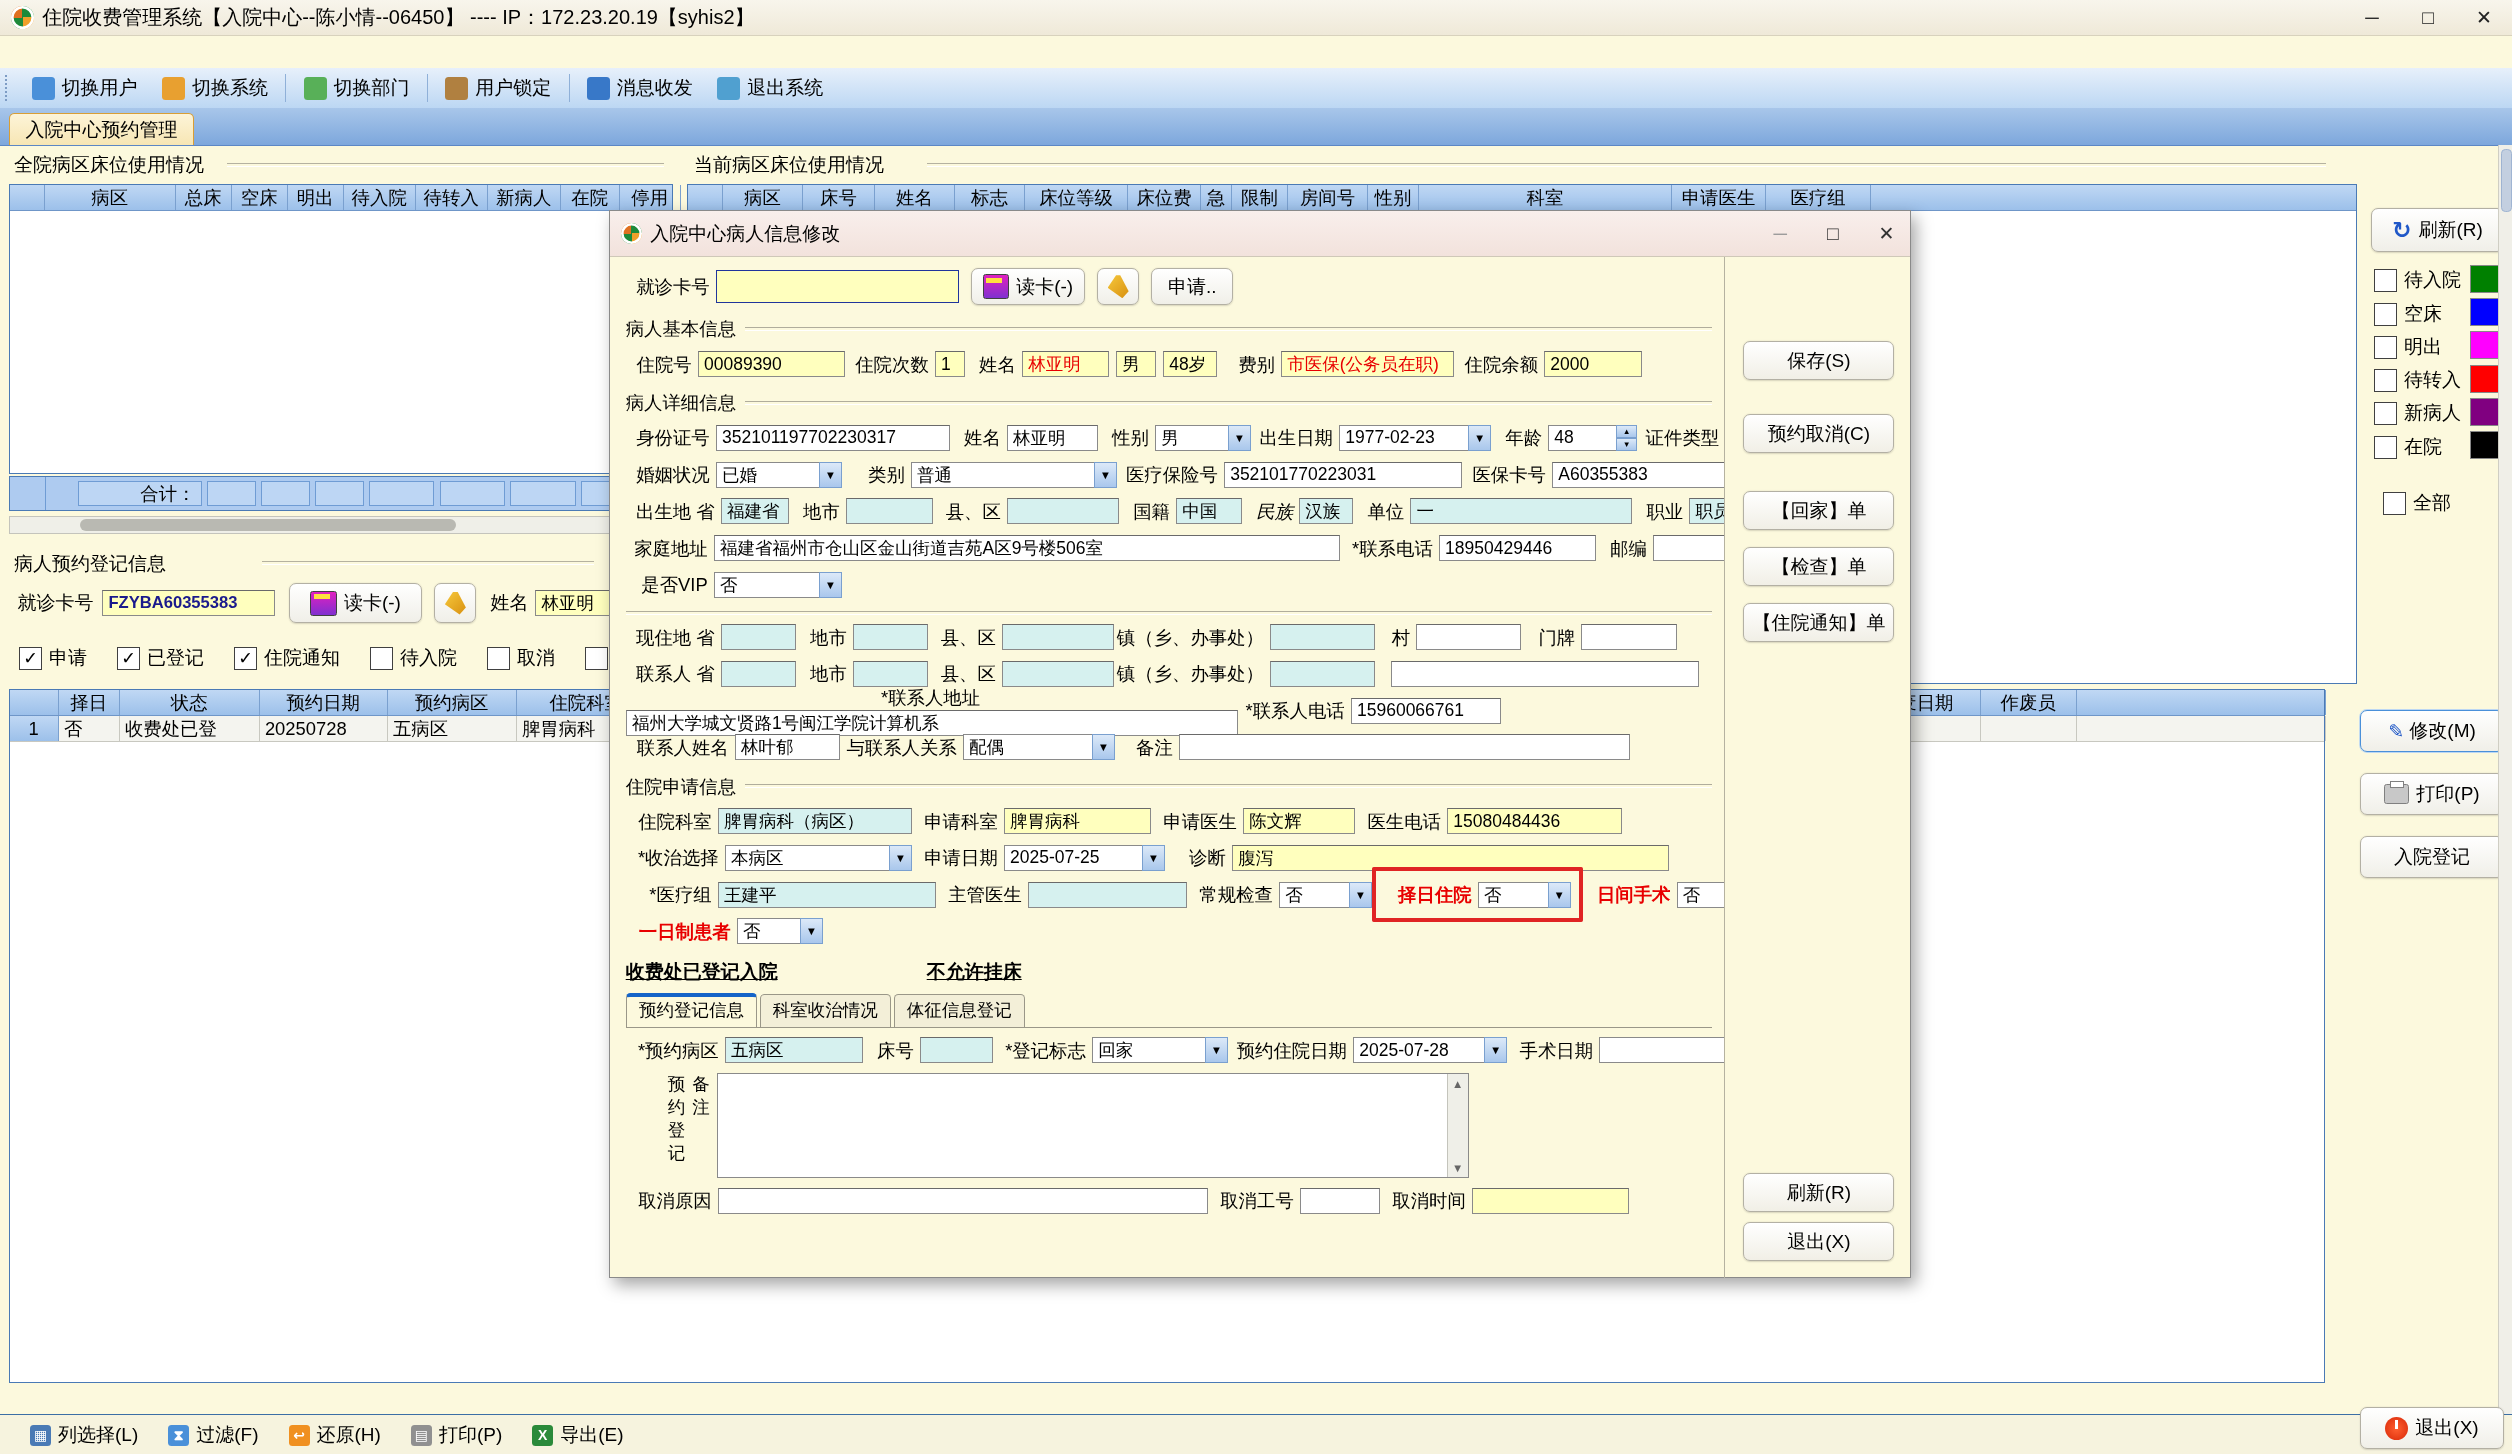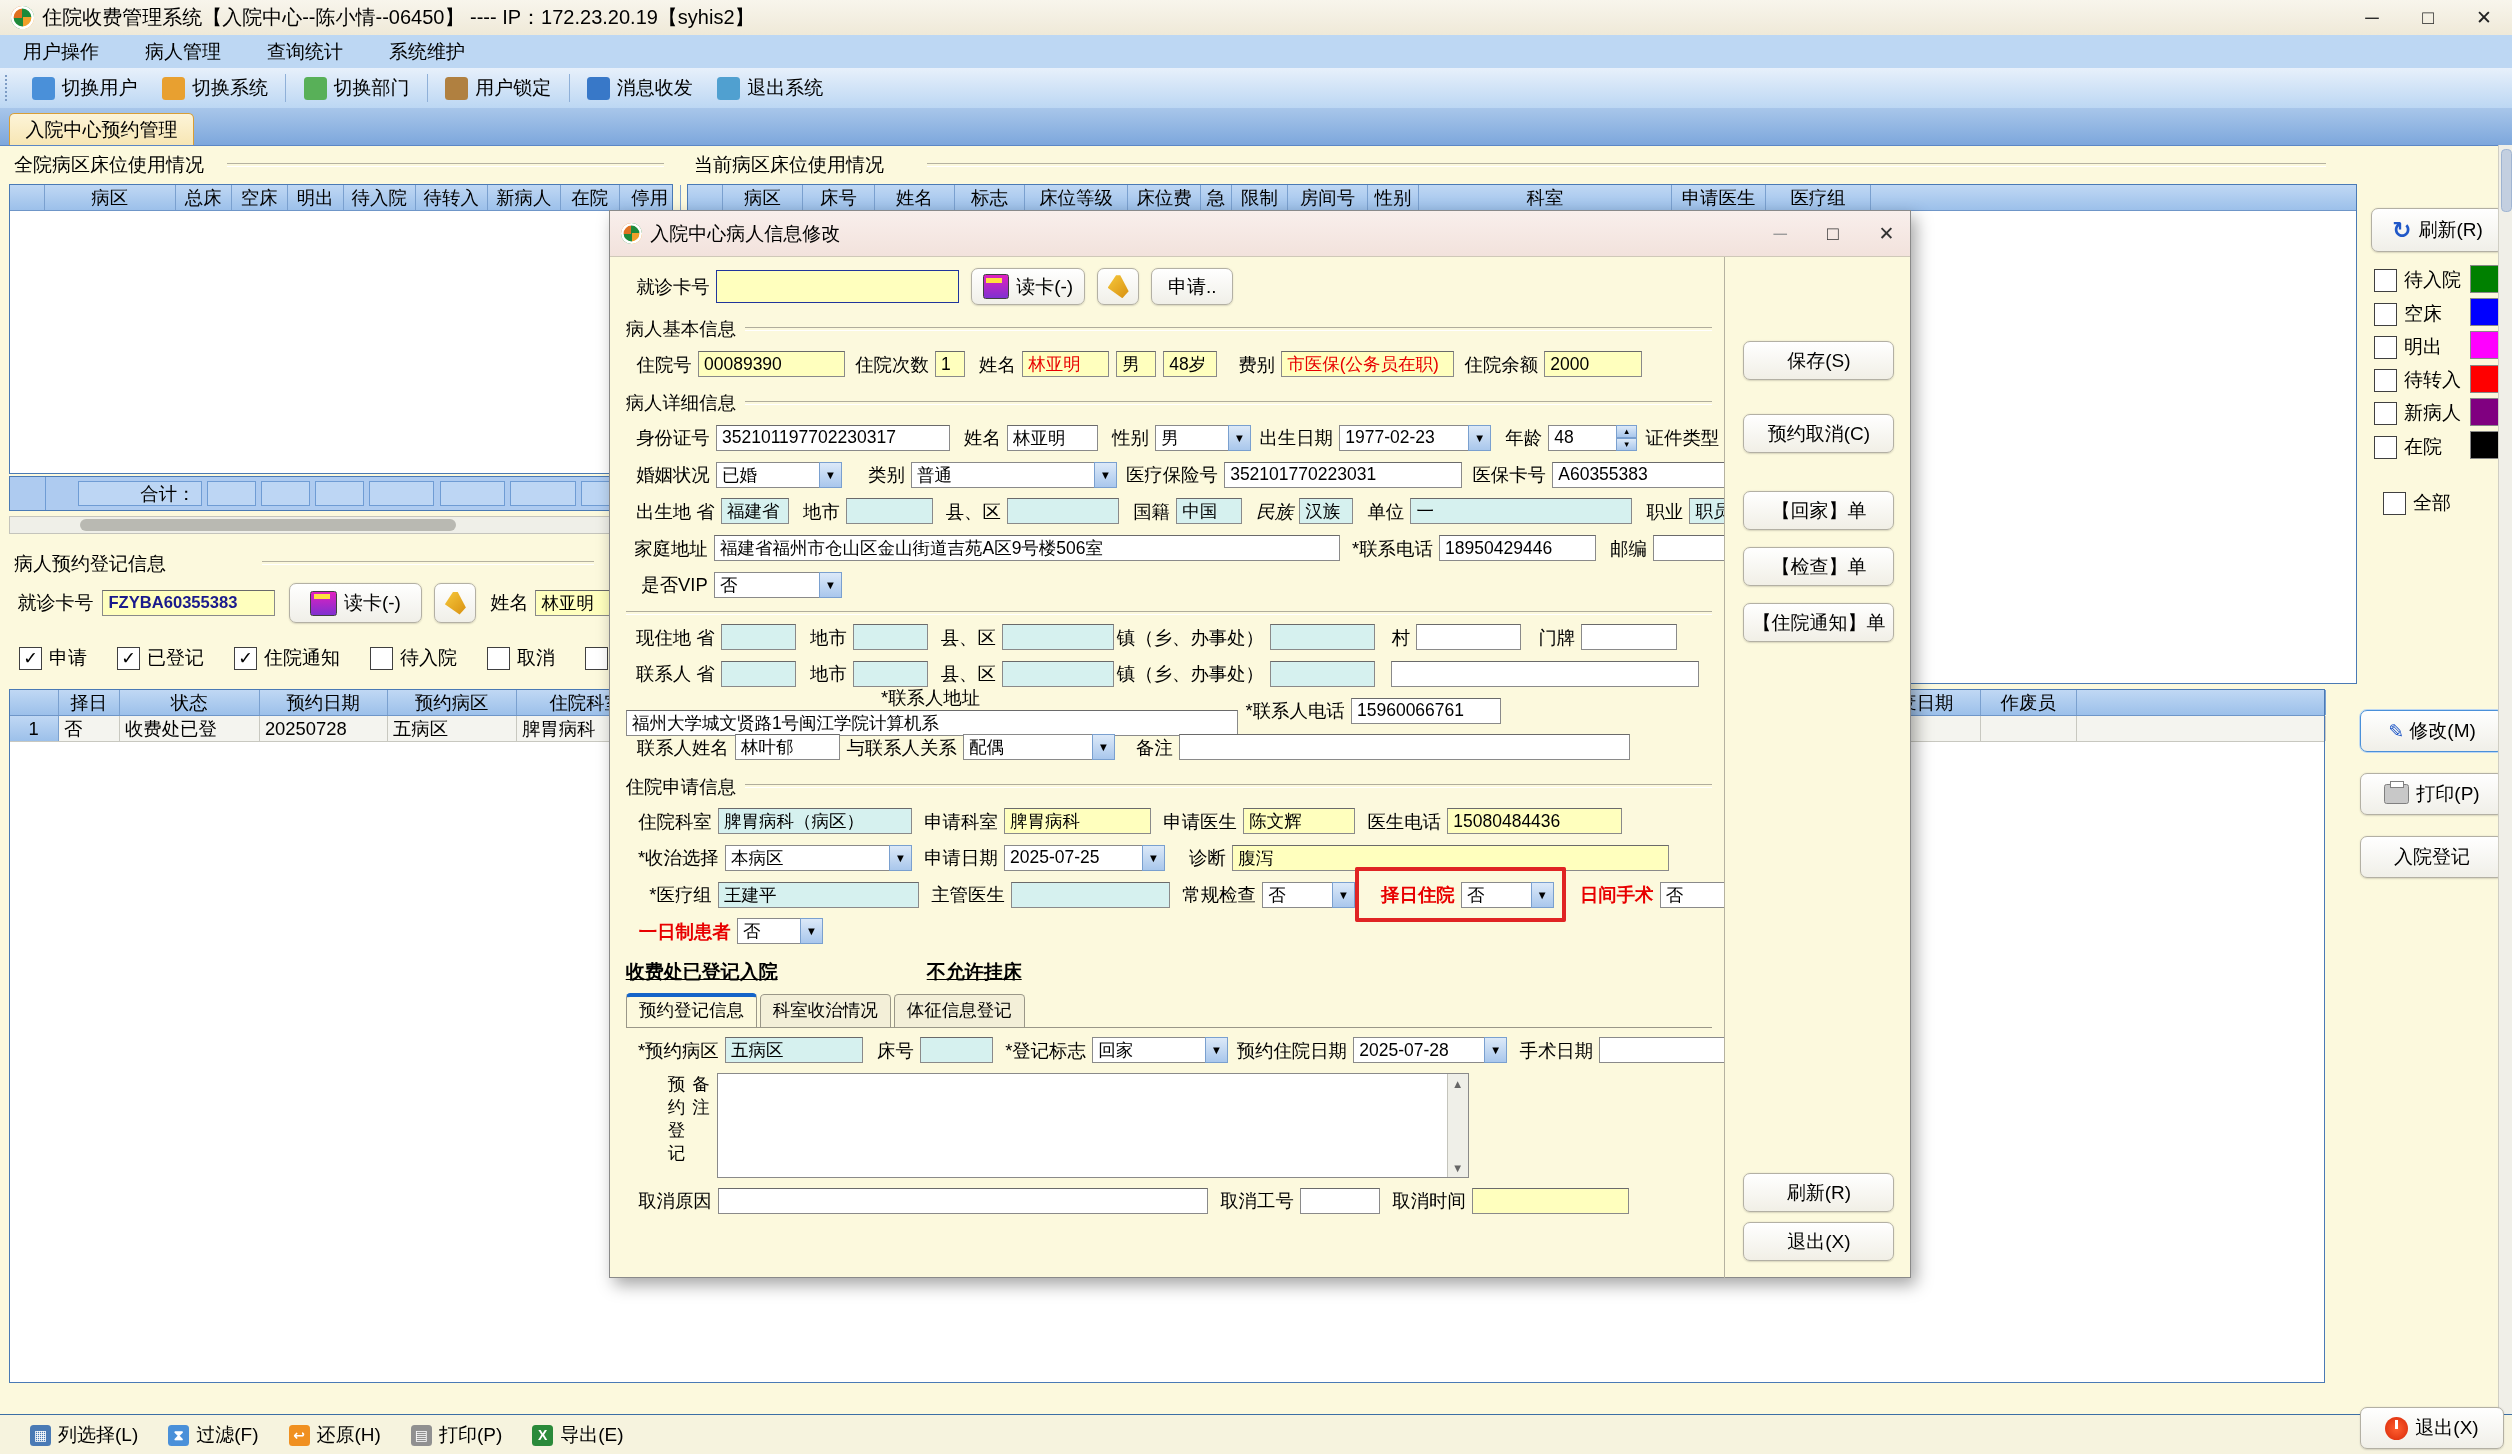--- a/index.html
+++ b/index.html
@@ -108,26 +108,20 @@
   <div class="titlebar">
     <div class="app-icon"></div>
     <div class="title-text">住院收费管理系统【入院中心--陈小情--06450】 ---- IP：172.23.20.19【syhis2】</div>
     <div class="win-controls">
       <div class="win-btn">─</div>
       <div class="win-btn">□</div>
       <div class="win-btn">✕</div>
     </div>
   </div>
 
-  <div class="menubar" id="menubar">
-      <div class="menu-item">用户操作</div>
-      <div class="menu-item">病人管理</div>
-      <div class="menu-item">查询统计</div>
-      <div class="menu-item">系统维护</div>
-    </div>
 
   <div class="toolbar" id="toolbar">
       <div class="grip"></div>
       <div class="tool-btn">
         <div class="ticon" style="background: rgb(74, 144, 217);"></div>
         <div>切换用户</div>
       </div>
       <div class="tool-btn">
         <div class="ticon" style="background: rgb(232, 160, 48);"></div>
         <div>切换系统</div>
@@ -661,21 +655,21 @@
               </div>
             </span>
             <span style="display: flex; align-items: center;">
               <div class="fl" style="width: 61px;">诊断</div>
               <div class="inp y" style="width: 437px;">腹泻</div>
             </span>
           </div>
           <div class="frow">
             <span style="display: flex; align-items: center;">
               <div class="fl" style="width: 86px;">*医疗组</div>
-              <div class="inp c" style="width: 201px;">王建平</div>
+              <div class="inp c" style="width: 218px;">王建平</div>
             </span>
             <span style="display: flex; align-items: center;">
               <div class="fl" style="width: 86px;">主管医生</div>
               <div class="inp c" style="width: 159px;"></div>
             </span>
             <span style="display: flex; align-items: center;">
               <div class="fl" style="width: 86px;">常规检查</div>
               <div class="sel" style="width: 93px;">
                 <div class="val">否</div>
                 <div class="arrow">▼</div>

